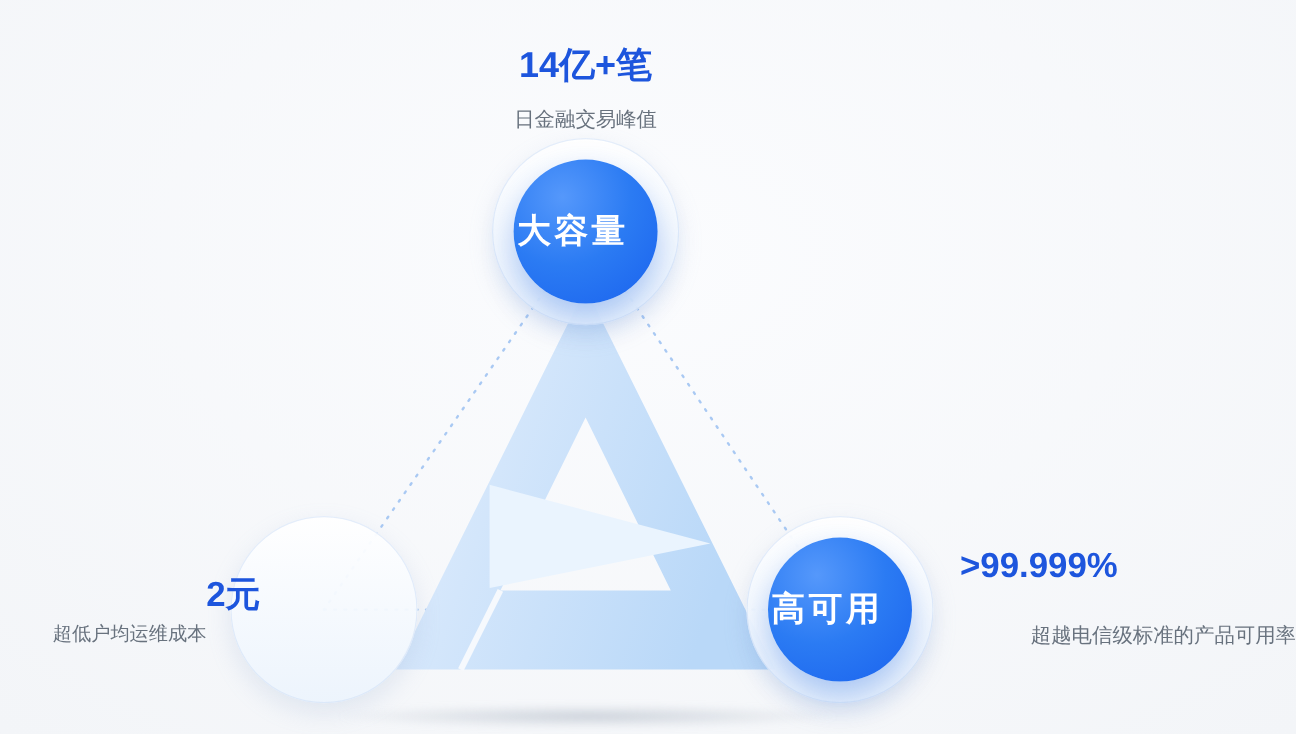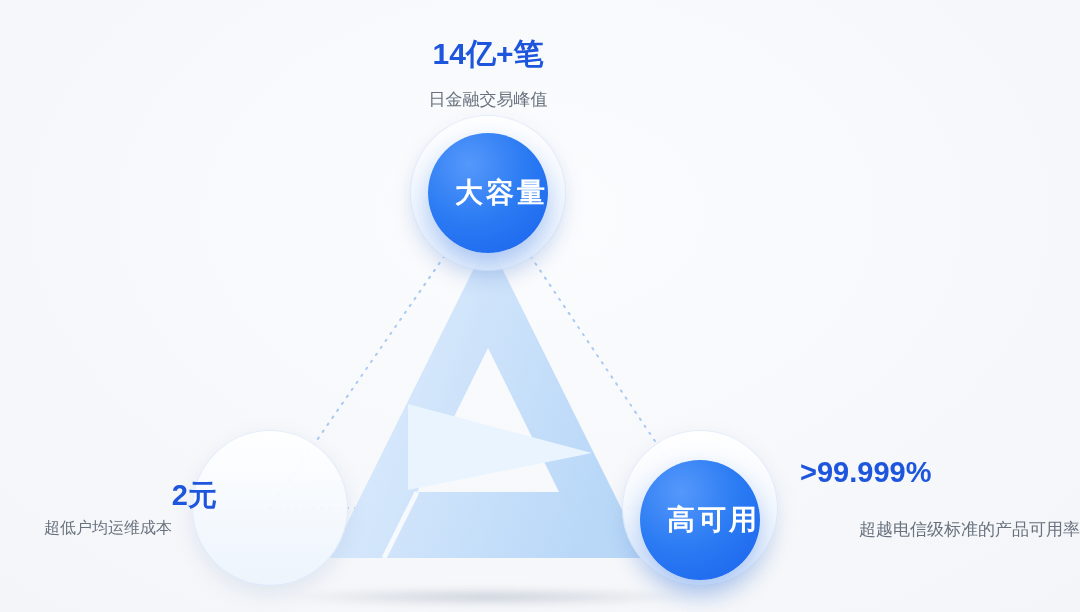--- a/index.html
+++ b/index.html
@@ -25,34 +25,34 @@
   .halo{
     position:absolute; width:156px; height:156px; border-radius:50%;
     background: linear-gradient(180deg, rgba(255,255,255,.96) 0%, rgba(236,244,253,.92) 100%);
     box-shadow: 0 8px 20px rgba(140,165,205,.20), inset 0 0 0 1px rgba(206,223,246,.55);
     z-index:4;
   }
   .node{
     position:absolute; width:120px; height:120px; border-radius:50%;
     background: radial-gradient(circle at 34% 26%, #5598fb 0%, #2b7bf3 48%, #1a62ee 100%);
     box-shadow: 0 12px 26px rgba(35,105,225,.35);
-    display:flex; align-items:center; justify-content:flex-end;
+    display:flex; align-items:center; justify-content:flex-start;
     z-index:5;
   }
   .node-label{
     color:#ffffff; font-size:28px; font-weight:700; letter-spacing:3px; text-indent:3px;
     white-space:nowrap;
   }
 
   .halo-top{ left:410px; top:115px; }
   .node-top{ left:428px; top:133px; }
   .halo-left{ left:192px; top:430px; }
   .node-left{ left:210px; top:448px; }
   .halo-right{ left:622px; top:430px; }
-  .node-right{ left:640px; top:460px; }
+  .node-right{ left:640px; top:448px; }
 
   .stat-value{ position:absolute; color:#1d55dd; font-weight:700; z-index:6; white-space:nowrap; }
   .stat-caption{ position:absolute; color:#68727e; z-index:6; white-space:nowrap; }
 
   .stat-top-value{ left:328px; top:34px; width:320px; text-align:center; font-size:30px; }
   .stat-top-caption{ left:328px; top:78px; width:320px; text-align:center; font-size:17px;margin-top:10px; }
 
   .stat-left-value{ left:97px; top:476px; width:120px; text-align:right; font-size:29px; }
   .stat-left-caption{ left:10px; top:518px; width:196px; text-align:center; font-size:16px; }
 

